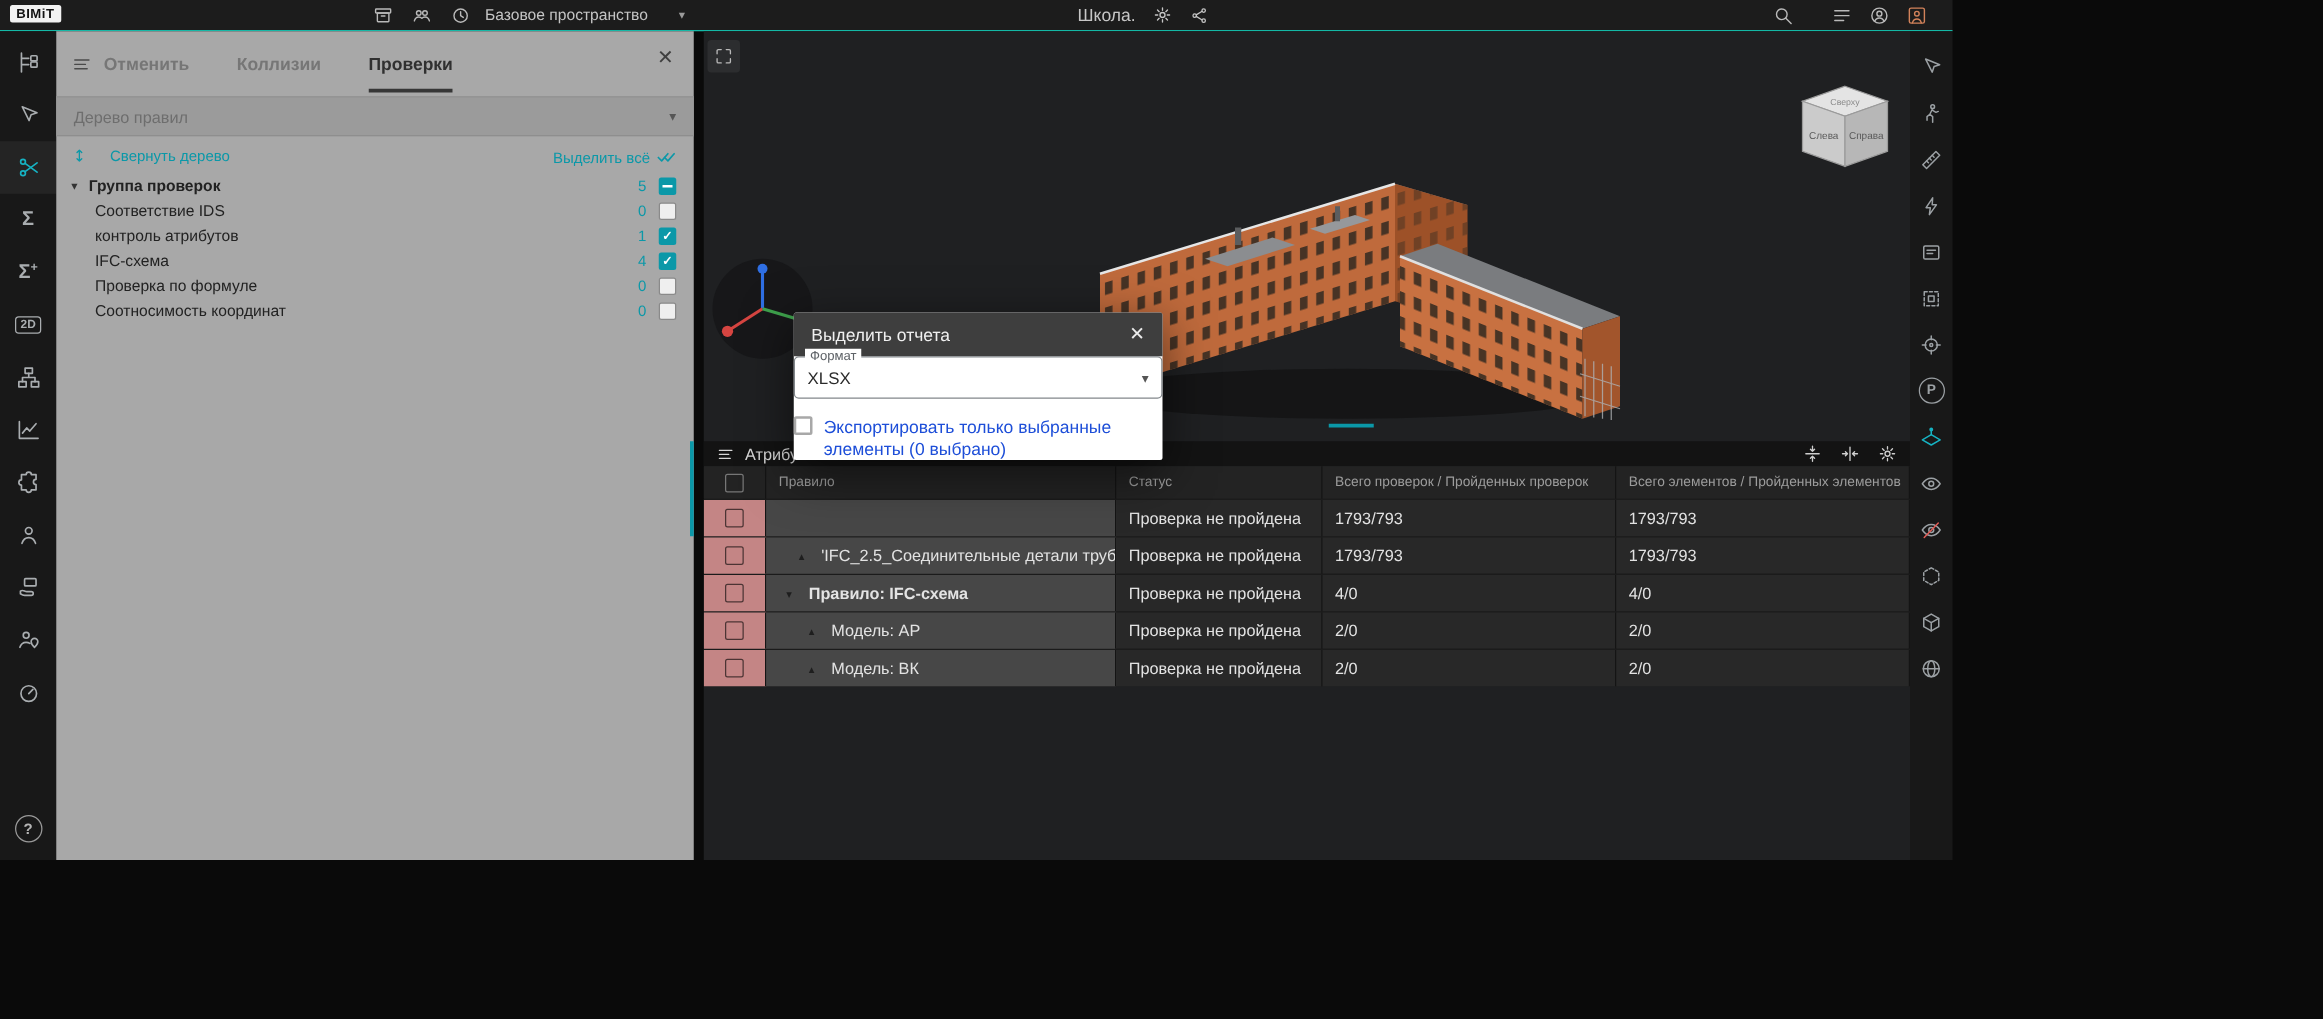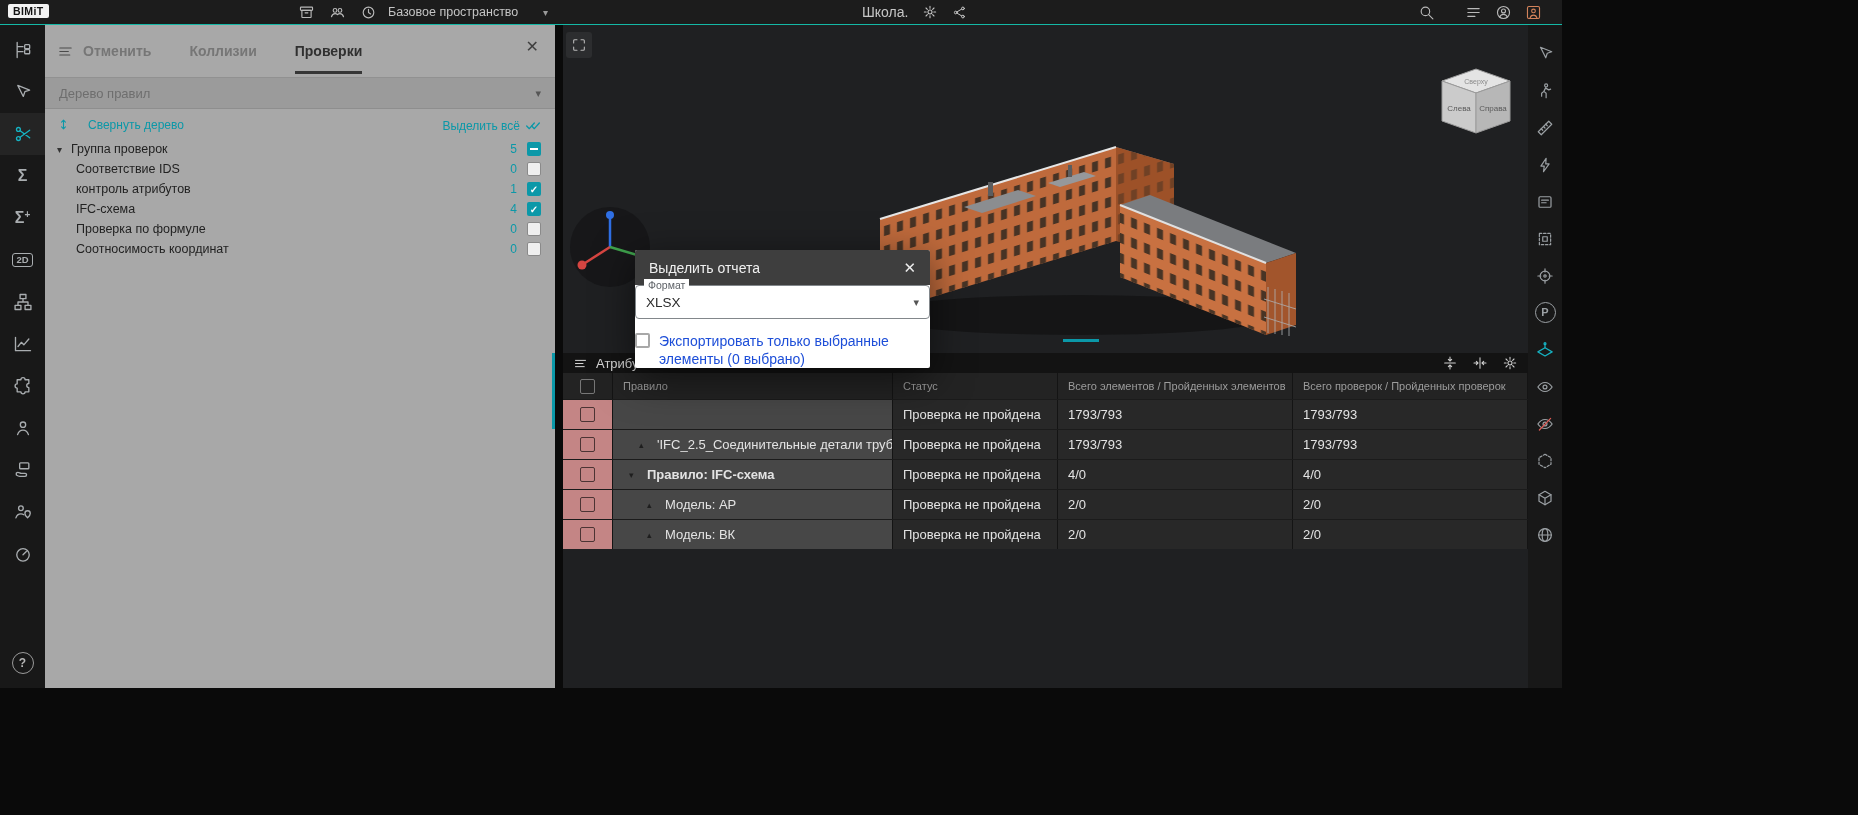--- a/index.html
+++ b/index.html
@@ -43,21 +43,21 @@
   .pclose{position:absolute;right:16px;top:14px;color:#3f3f3f;font-size:16px;line-height:1;cursor:default;}
   .tree-head{height:30px;background:#9b9b9b;border-top:1px solid #919191;border-bottom:1px solid #8e8e8e;
     display:flex;align-items:center;padding:0 14px;color:#6e6e6e;font-size:13px;}
   .tree-head .caret{margin-left:auto;color:#565656;font-size:11px;}
   .links-row{display:flex;align-items:center;padding:8px 14px 6px 12px;color:#0b98a8;font-size:12px;}
   .links-row .lft{display:flex;align-items:flex-start;gap:18px;}
   .links-row .rgt{margin-left:auto;display:flex;align-items:flex-end;gap:5px;}
   .trow{display:flex;align-items:center;height:20px;padding:0 14px 0 12px;font-size:12.5px;color:#222;}
   .trow .tcaret{width:14px;color:#333;font-size:10px;}
   .trow.child{padding-left:31px;}
-  .tlabel.bold{font-weight:400;}
+  .tlabel.bold{font-weight:700;}
   .tcount{margin-left:auto;color:#0b98a8;font-size:12px;min-width:14px;text-align:right;}
   .cb{width:14px;height:14px;margin-left:10px;border-radius:2px;box-sizing:border-box;flex:none;
     display:flex;align-items:center;justify-content:center;}
   .cb.off{background:#efefef;border:1.5px solid #8a8a8a;}
   .cb.on{background:#0b98a8;color:#fff;font-size:10px;font-weight:700;}
   .cb.ind{background:#0b98a8;}
   .cb.ind::after{content:"";width:8px;height:2px;background:#fff;display:block;}
   .scroll-thumb{position:absolute;right:0;top:328px;width:3px;height:76px;background:#0b98a8;}
 
   
@@ -456,22 +456,22 @@
             </span>
         </span>
       </div>
 
       <div class="res-row head">
         <div class="ccb">
             <span class="hcb"></span>
           </div>
         <div>Правило</div>
         <div>Статус</div>
+        <div>Всего проверок / Пройденных проверок</div>
         <div>Всего элементов / Пройденных элементов</div>
-        <div>Всего проверок / Пройденных проверок</div>
       </div>
 
       <div class="res-row data">
         <div class="ccb">
             <span class="rcb"></span>
           </div>
         <div class="cname n0">
             <span class="rcaret"></span>
             <span></span>
           </div>

